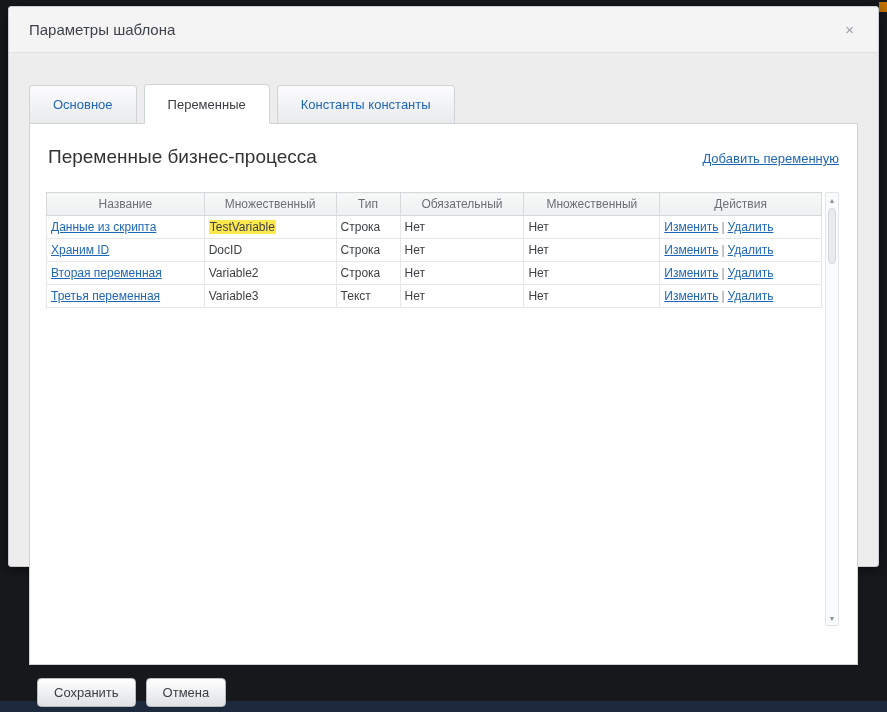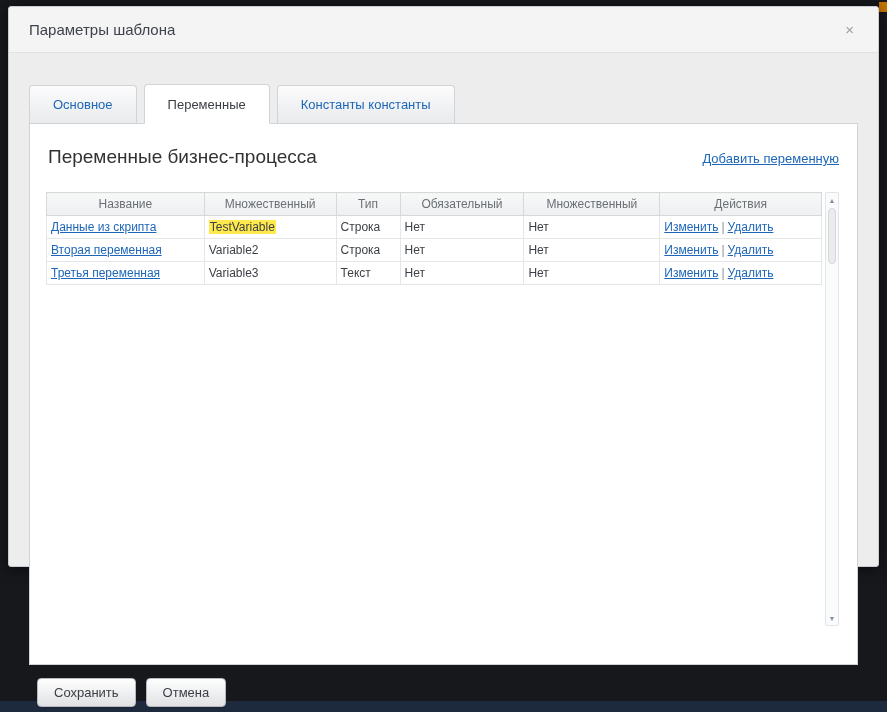--- a/index.html
+++ b/index.html
@@ -201,20 +201,30 @@
     <td><a class="cell-link">Данные из скрипта</a></td>
     <td><span class="hl">TestVariable</span></td>
     <td>Строка</td>
     <td>Нет</td>
     <td>Нет</td>
     <td>
       <a class="cell-link">Изменить</a><span class="action-sep">|</span><a class="cell-link">Удалить</a>
     </td>
   </tr>
             <tr>
+    <td><a class="cell-link">Храним ID</a></td>
+    <td><span>DocID</span></td>
+    <td>Строка</td>
+    <td>Нет</td>
+    <td>Нет</td>
+    <td>
+      <a class="cell-link">Изменить</a><span class="action-sep">|</span><a class="cell-link">Удалить</a>
+    </td>
+  </tr>
+            <tr>
     <td><a class="cell-link">Вторая переменная</a></td>
     <td><span>Variable2</span></td>
     <td>Строка</td>
     <td>Нет</td>
     <td>Нет</td>
     <td>
       <a class="cell-link">Изменить</a><span class="action-sep">|</span><a class="cell-link">Удалить</a>
     </td>
   </tr>
             <tr>

